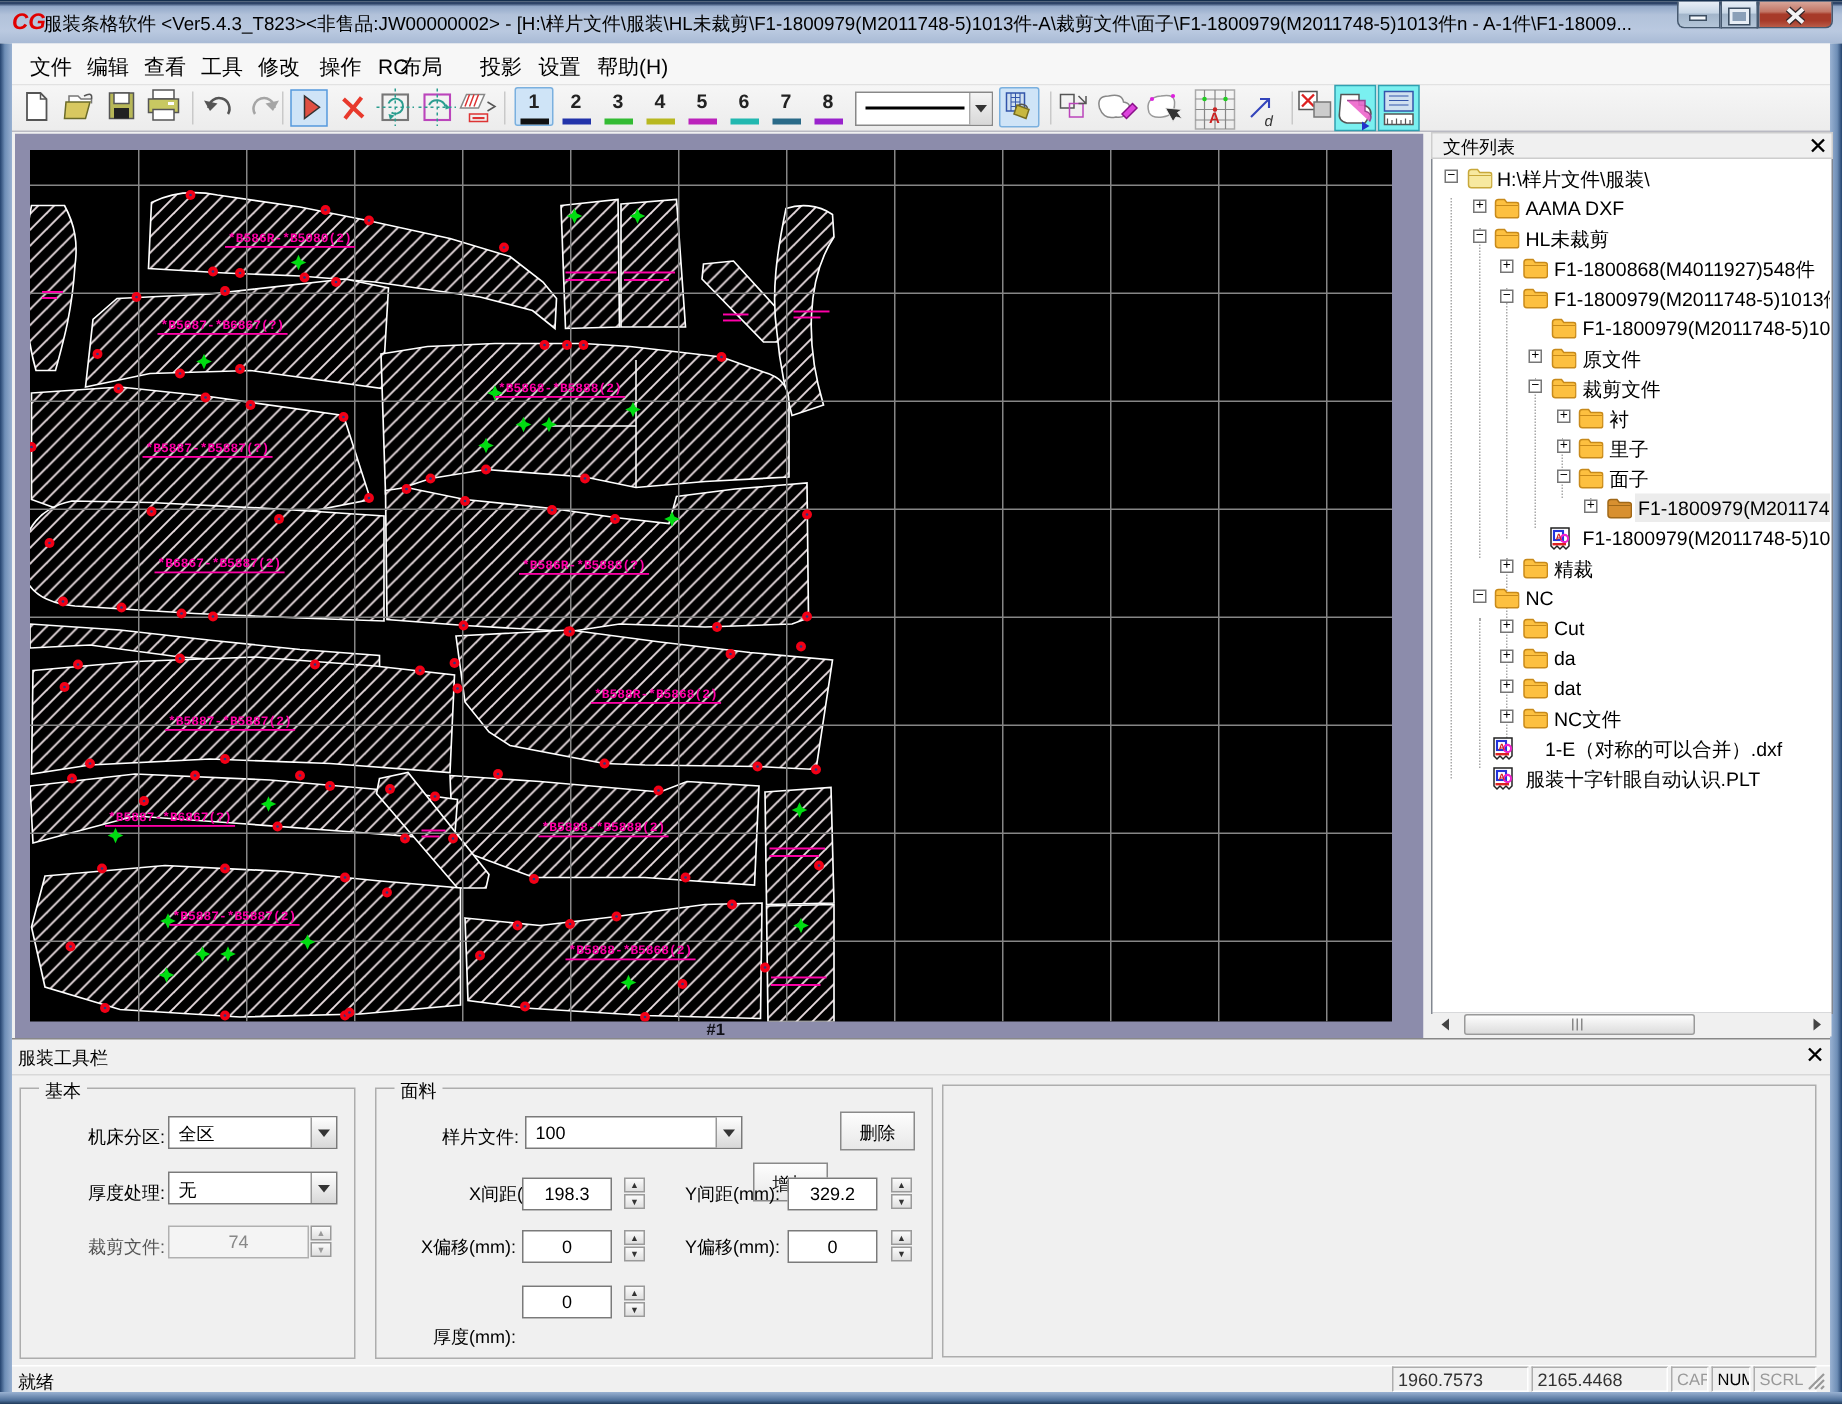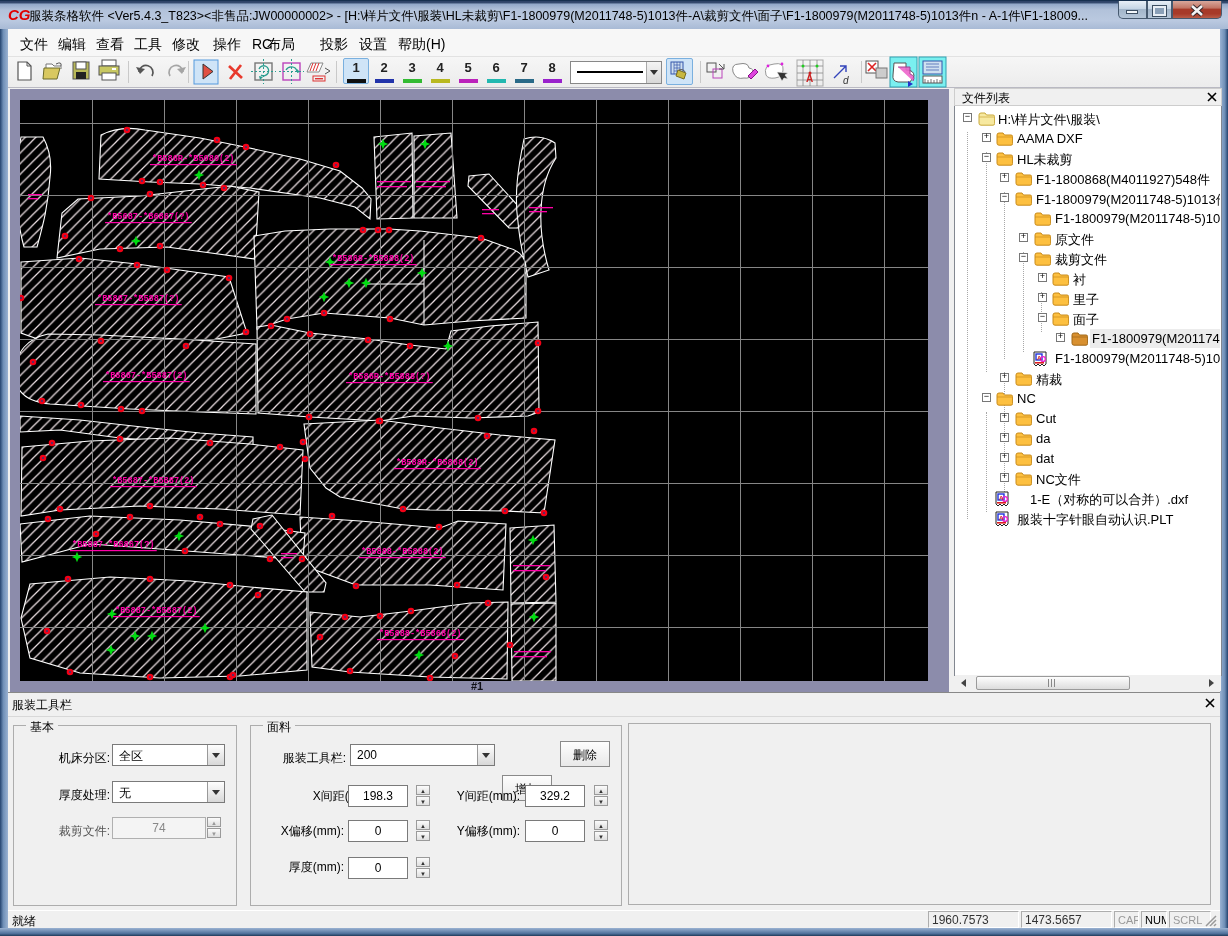--- a/index.html
+++ b/index.html
@@ -668,22 +668,22 @@
 <div class="lbl" style="right:1118px;top:787px">厚度处理:</div>
 <div class="combo" style="left:112px;top:781px;width:113px">无</div>
 <div class="cbtn" style="left:207px;top:782px"></div>
 <div class="arrow" style="left:212px;top:790px"></div>
 <div class="lbl" style="right:1118px;top:823px;color:#555">裁剪文件:</div>
 <div class="edit" style="left:112px;top:817px;width:94px;color:#888;background:#f4f4f4;border-color:#b0b0b0">74</div>
 <div class="spin" style="left:207px;top:817px;color:#999">
     <b>▲</b>
     <b>▼</b>
   </div>
-<div class="lbl" style="right:882px;top:750px">服装工具栏:</div>
-<div class="combo" style="left:350px;top:744px;width:145px">200</div>
+<div class="lbl" style="right:882px;top:750px">样片文件:</div>
+<div class="combo" style="left:350px;top:744px;width:145px">100</div>
 <div class="cbtn" style="left:477px;top:745px"></div>
 <div class="arrow" style="left:482px;top:753px"></div>
 <div class="pbtn" style="left:502px;top:775px">增加</div>
 <div class="pbtn" style="left:560px;top:741px">删除</div>
 <div class="lbl" style="right:852px;top:788px">X间距(mm):</div>
 <div class="edit" style="left:348px;top:785px;width:60px">198.3</div>
 <div class="spin" style="left:416px;top:785px">
     <b>▲</b>
     <b>▼</b>
   </div>
@@ -698,27 +698,27 @@
 <div class="spin" style="left:416px;top:820px">
     <b>▲</b>
     <b>▼</b>
   </div>
 <div class="lbl" style="right:708px;top:823px">Y偏移(mm):</div>
 <div class="edit" style="left:525px;top:820px;width:60px">0</div>
 <div class="spin" style="left:594px;top:820px">
     <b>▲</b>
     <b>▼</b>
   </div>
-<div class="lbl" style="right:884px;top:859px">厚度(mm):</div>
+<div class="lbl" style="right:884px;top:883px">厚度(mm):</div>
 <div class="edit" style="left:348px;top:857px;width:60px">0</div>
 <div class="spin" style="left:416px;top:857px">
     <b>▲</b>
     <b>▼</b>
   </div>
 <div id="statusbar"></div>
 <div class="abs" style="left:12px;top:913px;font-size:12px">就绪</div>
 <div class="sfield" style="left:928px;width:91px;font-size:12px;padding-top:1px">1960.7573</div>
-<div class="sfield" style="left:1021px;width:91px;font-size:12px;padding-top:1px">1473.5657</div>
+<div class="sfield" style="left:1021px;width:91px;font-size:12px;padding-top:1px">2165.4468</div>
 <div class="sfield" style="left:1114px;width:25px;color:#999">CAP</div>
 <div class="sfield" style="left:1141px;width:26px;color:#000">NUM</div>
 <div class="sfield" style="left:1169px;width:42px;color:#999">SCRL</div>
 <svg class="abs" style="left:1204px;top:914px" width="14" height="13">
     <path d="M12 2 L2 12 M12 6 L6 12 M12 10 L10 12" stroke="#999" stroke-width="1.5"></path>
   </svg>
 </body></html>

